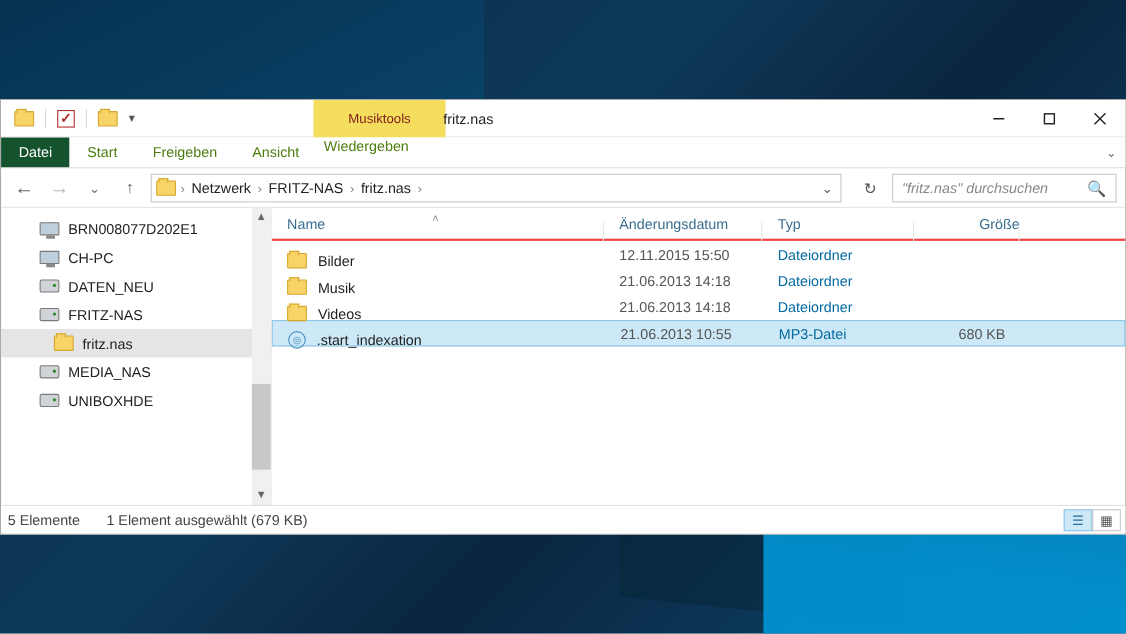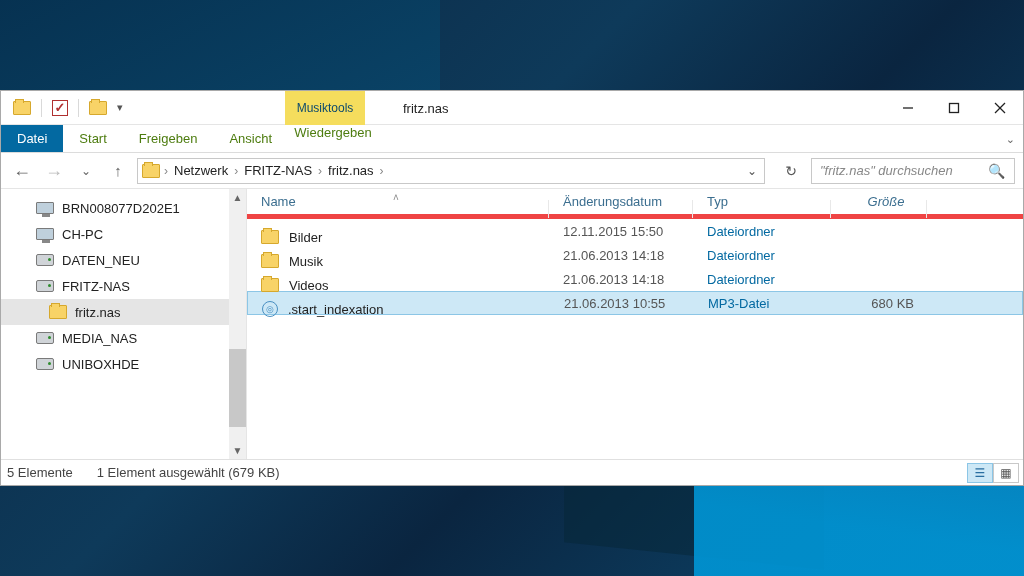--- a/index.html
+++ b/index.html
@@ -30,37 +30,37 @@
     border-bottom: 1px solid #e5e5e5;
     position: relative;
   }
   .qat { display: flex; align-items: center; gap: 10px; padding-left: 12px; }
   .folder-mini { width: 18px; height: 14px; background: #f8d367; border: 1px solid #d6a82d; border-radius: 1px; position: relative; }
   .folder-mini::before { content:""; position:absolute; left:1px; top:-3px; width:7px; height:3px; background:#f8d367; border:1px solid #d6a82d; border-bottom:none; }
   .check-qat { width: 16px; height: 16px; border: 1px solid #b03030; display:flex; align-items:center; justify-content:center; color:#b03030; font-weight:bold; font-size:13px; line-height:1; }
   .qat-sep { width: 1px; height: 18px; background: #d9d9d9; }
   .chev-small { font-size: 11px; color:#555; }
   .contextual-tab {
-    position: absolute; left: 284px; top: 0; width: 80px; height: 34px;
-    background: #f5dd5d; color: #0c4a6e; display:flex; align-items:center; justify-content:center;
+    position: absolute; left: 284px; top: 0; width: 120px; height: 34px;
+    background: #f5dd5d; color: #7f1d1d; display:flex; align-items:center; justify-content:center;
     font-size: 12px;
   }
   .titlebar-title { position: absolute; left: 402px; top: 0; height: 34px; display:flex; align-items:center; font-size: 13px; color:#222; }
   .win-ctrls { position: absolute; right: 0; top: 0; display:flex; height: 34px; }
   .win-btn { width: 46px; display:flex; align-items:center; justify-content:center; }
   .win-btn svg { stroke: #222; stroke-width: 1.3; }
 
   
   .ribbon {
     display: flex; align-items: stretch; height: 28px; border-bottom: 1px solid #dcdcdc;
     background: #fff;
     position: relative;
   }
   .rtab { padding: 0 16px; display:flex; align-items:center; font-size: 13px; color:#4d7c0f; }
-  .rtab.file { background: #0369a1; color: #fff; }
+  .rtab.file { background: #14532d; color: #fff; }
   .rtab.contextual { position: absolute; left: 284px; width: 96px; justify-content:center; padding:0; }
   .ribbon-expand { position:absolute; right: 8px; top: 0; height: 28px; display:flex; align-items:center; font-size: 11px; color:#666; }
 
   
   .navrow {
     display:flex; align-items:center; height: 36px; gap: 6px;
     padding: 0 8px; border-bottom: 1px solid #e5e5e5;
   }
   .nav-arrow { width: 26px; text-align:center; font-size: 18px; color:#666; }
   .nav-arrow.disabled { color:#bbb; }
@@ -102,28 +102,28 @@
   .drive-icon { width:18px; height:12px; border:1px solid #7a7a7a; background:#d0d4d8; border-radius:2px; position:relative; }
   .drive-icon::after { content:""; position:absolute; right:2px; top:3px; width:3px; height:3px; background:#2e8b2e; border-radius:50%; }
   .pc-icon { width:18px; height:12px; border:1px solid #7a7a7a; background:#bfd0dc; border-radius:1px; position:relative; }
   .pc-icon::after { content:""; position:absolute; left:5px; bottom:-4px; width:8px; height:3px; background:#888; }
   .folder-icon { width:18px; height:14px; background:#f8d367; border:1px solid #d6a82d; border-radius:1px; position:relative; }
   .folder-icon::before { content:""; position:absolute; left:1px; top:-3px; width:7px; height:3px; background:#f8d367; border:1px solid #d6a82d; border-bottom:none; }
   .mp3-icon { width:16px; height:16px; border:1.5px solid #4a90c2; border-radius:50%; display:flex; align-items:center; justify-content:center; color:#4a90c2; font-size:9px; }
 
   .listing { flex:1; display:flex; flex-direction:column; }
   .cols {
-    display:flex; height:30px; align-items:center; border-bottom:5px solid #ef4444;
+    display:flex; height:30px; align-items:center; border-bottom:2px solid #ef4444;
     color:#3b6e8f; font-size:13px;
   }
   .col { padding-left: 14px; position:relative; }
   .col.name { width: 302px; }
   .col.date { width: 144px; }
   .col.type { width: 138px; }
-  .col.size { width: 96px; text-align:center;font-style:italic; }
+  .col.size { width: 96px; text-align:right; }
   .col.name .sort { position:absolute; left: 146px; top: -2px; font-size: 10px; color:#888; }
   .col::after { content:""; position:absolute; right:0; top:6px; height:18px; width:1px; background:#e8e8e8; }
 
   .row {
     display:flex; height:24px; align-items:center; font-size:13px; color:#222;
   }
   .row.selected { background:#cde8f6; border:1px solid #8cc6e6; height:24px; }
   .cell { padding-left:14px; }
   .cell.name { width:302px; display:flex; align-items:center; gap:10px;margin-top:12px; }
   .cell.date { width:144px; color:#555; }

